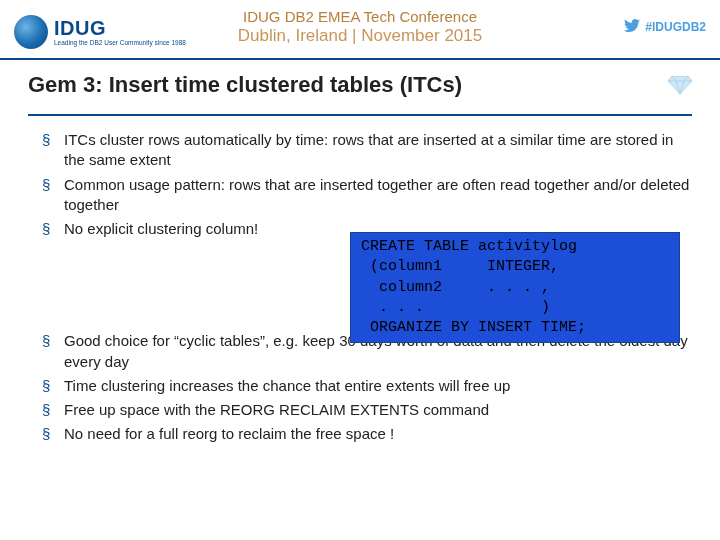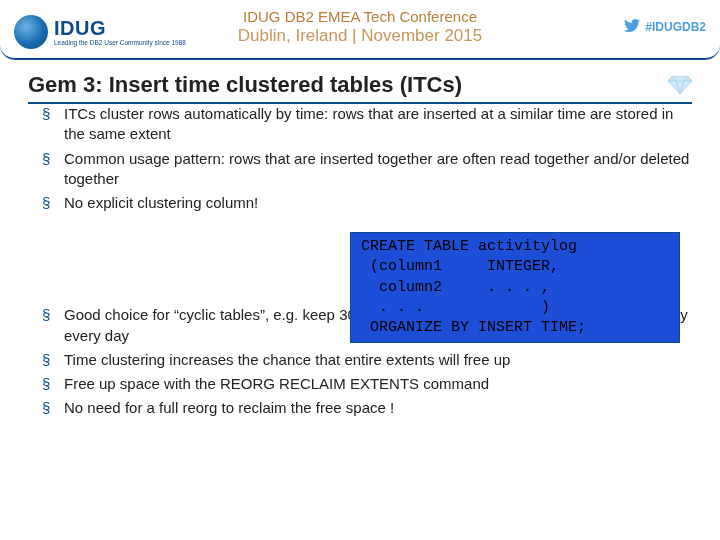--- a/index.html
+++ b/index.html
@@ -11,21 +11,20 @@
     position: relative;
     overflow: hidden;
   }
   .header {
     height: 60px;
     display: flex;
     align-items: center;
     padding: 6px 14px 0 14px;
     border-bottom: 2px solid #0a4a8a;
     position: relative;
-    border-radius: 15px;
   }
   .logo-block {
     display: flex;
     align-items: center;
     gap: 6px;
   }
   .logo-globe {
     width: 34px;
     height: 34px;
     border-radius: 50%;
@@ -82,21 +81,22 @@
     color: #4aa0e0;
     font-weight: 600;
   }
   .content {
     padding: 12px 28px 0 28px;
   }
   .slide-title-row {
     display: flex;
     align-items: center;
     border-bottom: 2px solid #0a4a8a;
-    padding-bottom: 4px;
+    padding-bottom: 16px;
+    margin-bottom: 14px;
   }
   .slide-title {
     font-size: 22px;
     font-weight: 700;
     color: #222;
     flex: 1;
   }
   .gem-icon {
     width: 24px;
     height: 18px;

